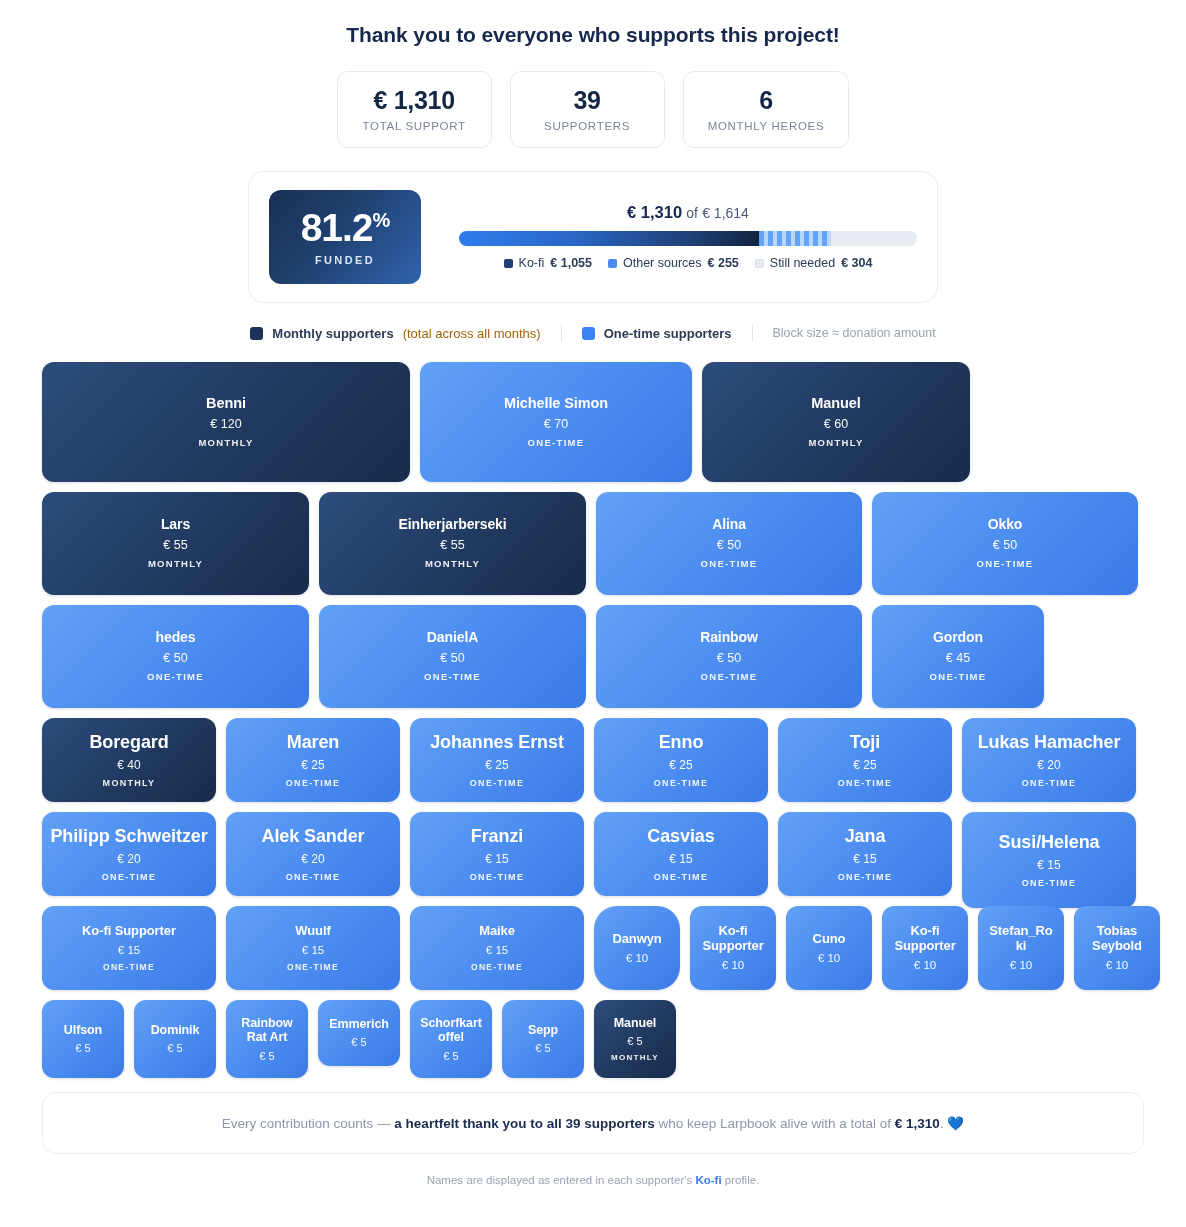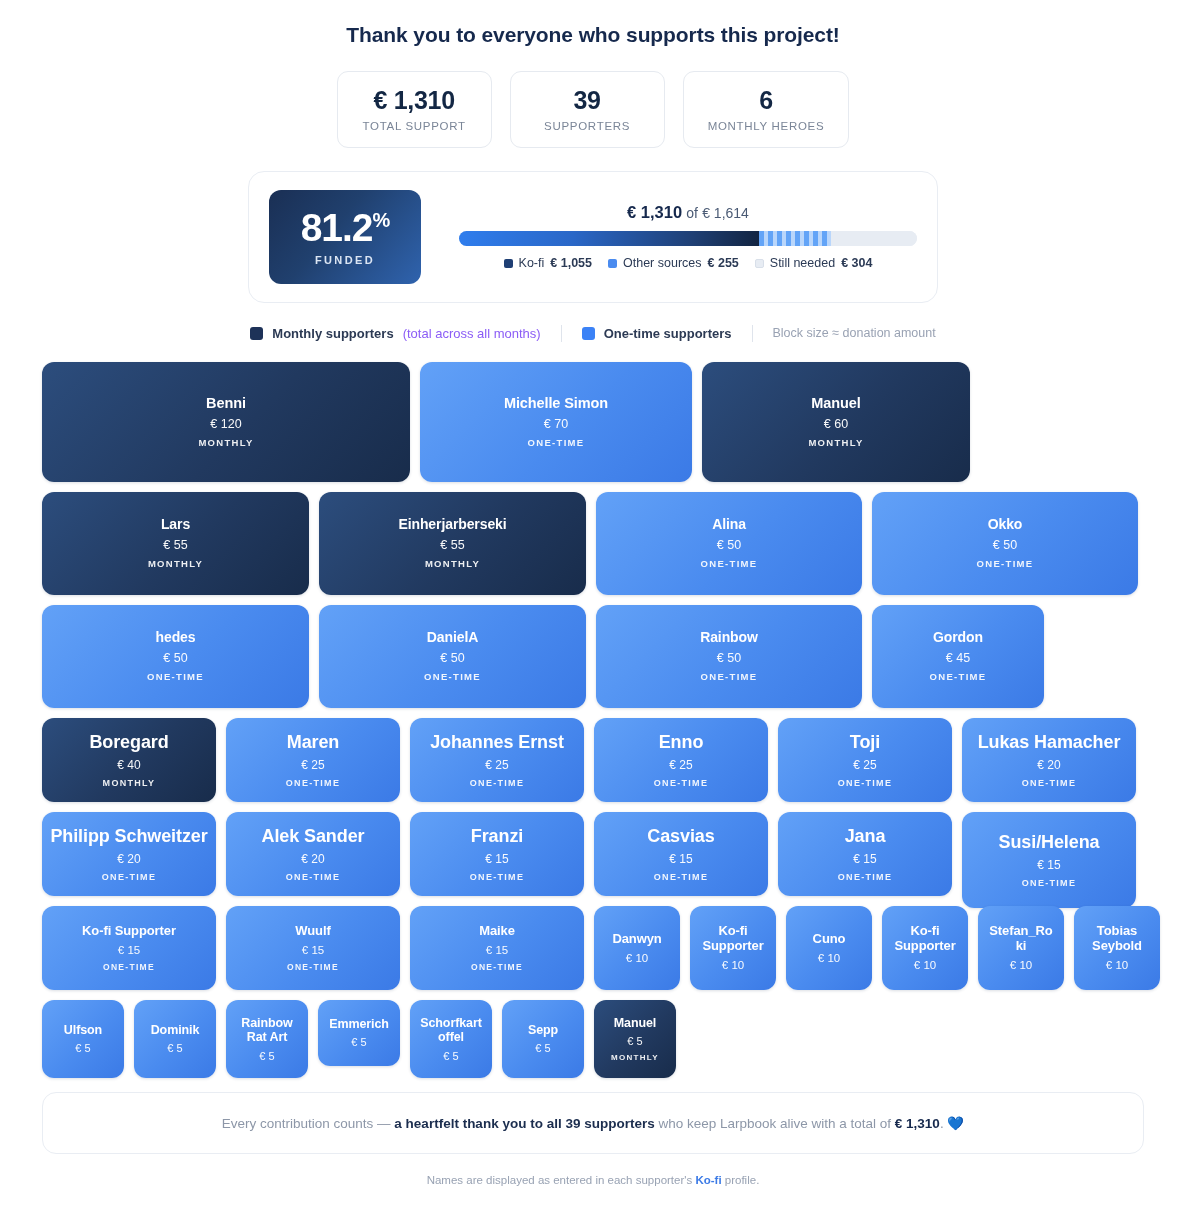--- a/index.html
+++ b/index.html
@@ -133,21 +133,21 @@
     align-items: center;
     justify-content: center;
     gap: 0;
     margin: 22px auto 0;
     font-size: 13px;
     color: #2c3a54;
   }
   .key-item { display: flex; align-items: center; gap: 9px; padding: 0 20px; }
   .key-swatch { width: 13px; height: 13px; border-radius: 3px; display: inline-block; flex: 0 0 auto; }
   .key-item b { font-weight: bold; }
-  .key-item .sub { color: #8b5cf6; font-weight: normal; }
+  .key-item .sub { color: #a16207; font-weight: normal; }
   .key-div { width: 1px; height: 17px; background: #dfe4ec; }
   .key-note { padding: 0 20px; color: #99a2b3; font-size: 12.5px; }
 
   
   .rows { margin-top: 20px; padding: 0 42px; }
   .trow { display: flex; gap: 10px; margin-bottom: 10px; }
 
   .tile {
     border-radius: 12px;
     color: #ffffff;
@@ -428,21 +428,21 @@
         <div class="tile one sz-sm" style="flex: 0 0 174px; height: 84px;">
           <div class="t-name">Wuulf</div>
           <div class="t-amount">€ 15</div>
           <div class="t-type">ONE-TIME</div>
         </div>
         <div class="tile one sz-sm" style="flex: 0 0 174px; height: 84px;">
           <div class="t-name">Maike</div>
           <div class="t-amount">€ 15</div>
           <div class="t-type">ONE-TIME</div>
         </div>
-        <div class="tile one sz-sm" style="flex: 0 0 86px; height: 84px;">
+        <div class="tile one sz-sm" style="flex: 0 0 86px; height: 84px; border-radius: 23px;">
           <div class="t-name">Danwyn</div>
           <div class="t-amount">€ 10</div>
         </div>
         <div class="tile one sz-sm" style="flex: 0 0 86px; height: 84px;">
           <div class="t-name">Ko-fi Supporter</div>
           <div class="t-amount">€ 10</div>
         </div>
         <div class="tile one sz-sm" style="flex: 0 0 86px; height: 84px;">
           <div class="t-name">Cuno</div>
           <div class="t-amount">€ 10</div>

